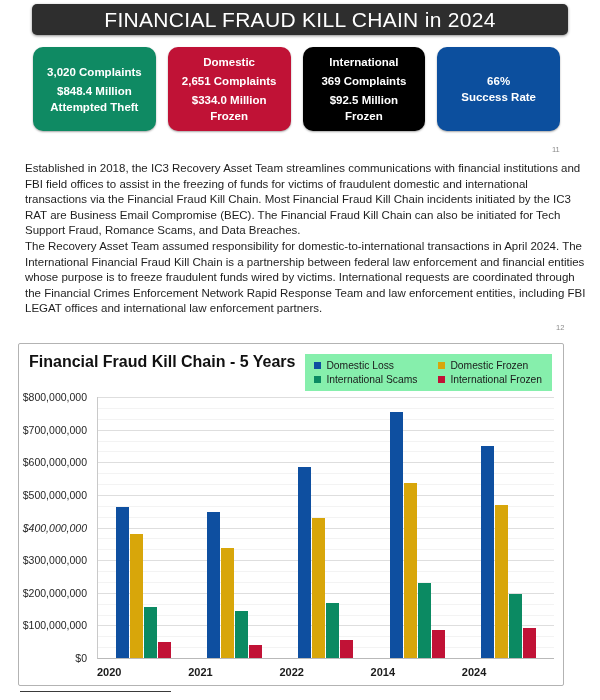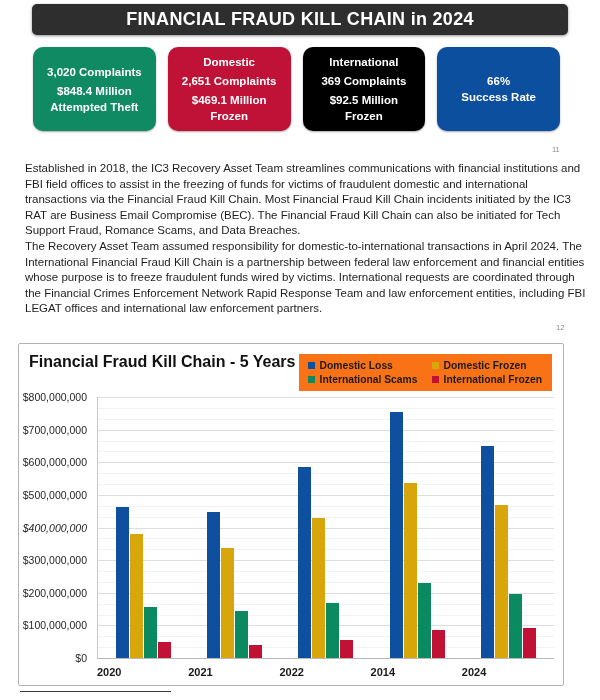--- a/index.html
+++ b/index.html
@@ -3,21 +3,21 @@
 <meta charset="utf-8">
 <style>
   html,body{margin:0;padding:0;background:#ffffff;}
   body{width:600px;height:700px;font-family:"Liberation Sans",sans-serif;-webkit-font-smoothing:antialiased;}
   .page{position:relative;width:600px;height:700px;background:#fff;overflow:hidden;}
 
   
   .banner{position:absolute;left:32px;top:4px;width:536px;height:31px;background:#2e2e2e;
           border-radius:5px;display:flex;align-items:center;justify-content:center;
           box-shadow:0 1px 3px rgba(0,0,0,.45);}
-  .banner-text{color:#fff;font-weight:bold;font-size:18px;letter-spacing:.3px;}
+  .banner-text{color:#fff;font-weight:normal;font-size:21px;letter-spacing:.3px;}
 
   
   .boxes{position:absolute;left:33px;top:47px;width:527px;height:84px;
          display:grid;grid-template-columns:repeat(4,1fr);gap:12px;}
   .box{border-radius:10px;color:#fff;font-weight:bold;font-size:11.5px;line-height:14px;
        display:flex;flex-direction:column;align-items:center;justify-content:center;
        text-align:center;padding:4px 2px;box-sizing:border-box;box-shadow:0 1px 2px rgba(0,0,0,.35);}
   .box-green{background:#0f8a63;}
   .box-red{background:#c01236;}
   .box-yellow{background:#000000;}
@@ -32,23 +32,23 @@
 
   
   .bodytext{position:absolute;left:25px;top:161px;width:562px;
             font-size:11.5px;line-height:15.6px;color:#1e1e1e;}
   .bodytext p{margin:0;}
 
   
   .chart-card{position:absolute;left:18px;top:343px;width:546px;height:343px;
               border:1.5px solid #b3b3b3;border-radius:2px;background:#fff;box-sizing:border-box;}
   .chart-title{position:absolute;left:10px;top:9px;font-size:16px;font-weight:bold;color:#111;}
-  .legend{position:absolute;right:11px;top:10px;background:#f97316;
+  .legend{position:absolute;right:11px;top:10px;background:#86efac;
           padding:6px 10px 6px 9px;display:grid;grid-template-columns:114px auto;
-          row-gap:3px;column-gap:10px;font-weight:bold;}
+          row-gap:3px;column-gap:10px;}
   .legend-item{display:flex;align-items:center;gap:5px;font-size:10.3px;color:#1a1a1a;white-space:nowrap;}
   .legend-swatch{width:7px;height:7px;flex:none;}
 
   .plot{position:absolute;left:78px;top:53px;width:456px;height:261px;
         border-left:1px solid #c9c9c9;border-bottom:1px solid #b9b9b9;}
   .gl{position:absolute;left:0;width:100%;height:1px;}
   .gl-major{background:#dedede;}
   .gl-minor{background:#f3f3f3;}
   .ytick{position:absolute;left:0;width:68px;text-align:right;font-size:10.5px;color:#262626;}
   .bargroup{position:absolute;bottom:0;display:flex;align-items:flex-end;justify-content:center;gap:1px;}
@@ -69,21 +69,21 @@
 
   <div class="boxes">
     <div class="box box-green">
       <div class="bl">3,020 Complaints</div>
       <div class="bl sp">$848.4 Million</div>
       <div class="bl">Attempted Theft</div>
     </div>
     <div class="box box-red">
       <div class="bl">Domestic</div>
       <div class="bl sp">2,651 Complaints</div>
-      <div class="bl sp">$469.1 Million</div>
+      <div class="bl sp">$334.0 Million</div>
       <div class="bl">Frozen</div>
     </div>
     <div class="box box-yellow">
       <div class="bl">International</div>
       <div class="bl sp">369 Complaints</div>
       <div class="bl sp">$92.5 Million</div>
       <div class="bl">Frozen</div>
     </div>
     <div class="box box-blue">
       <div class="bl">66%</div>

